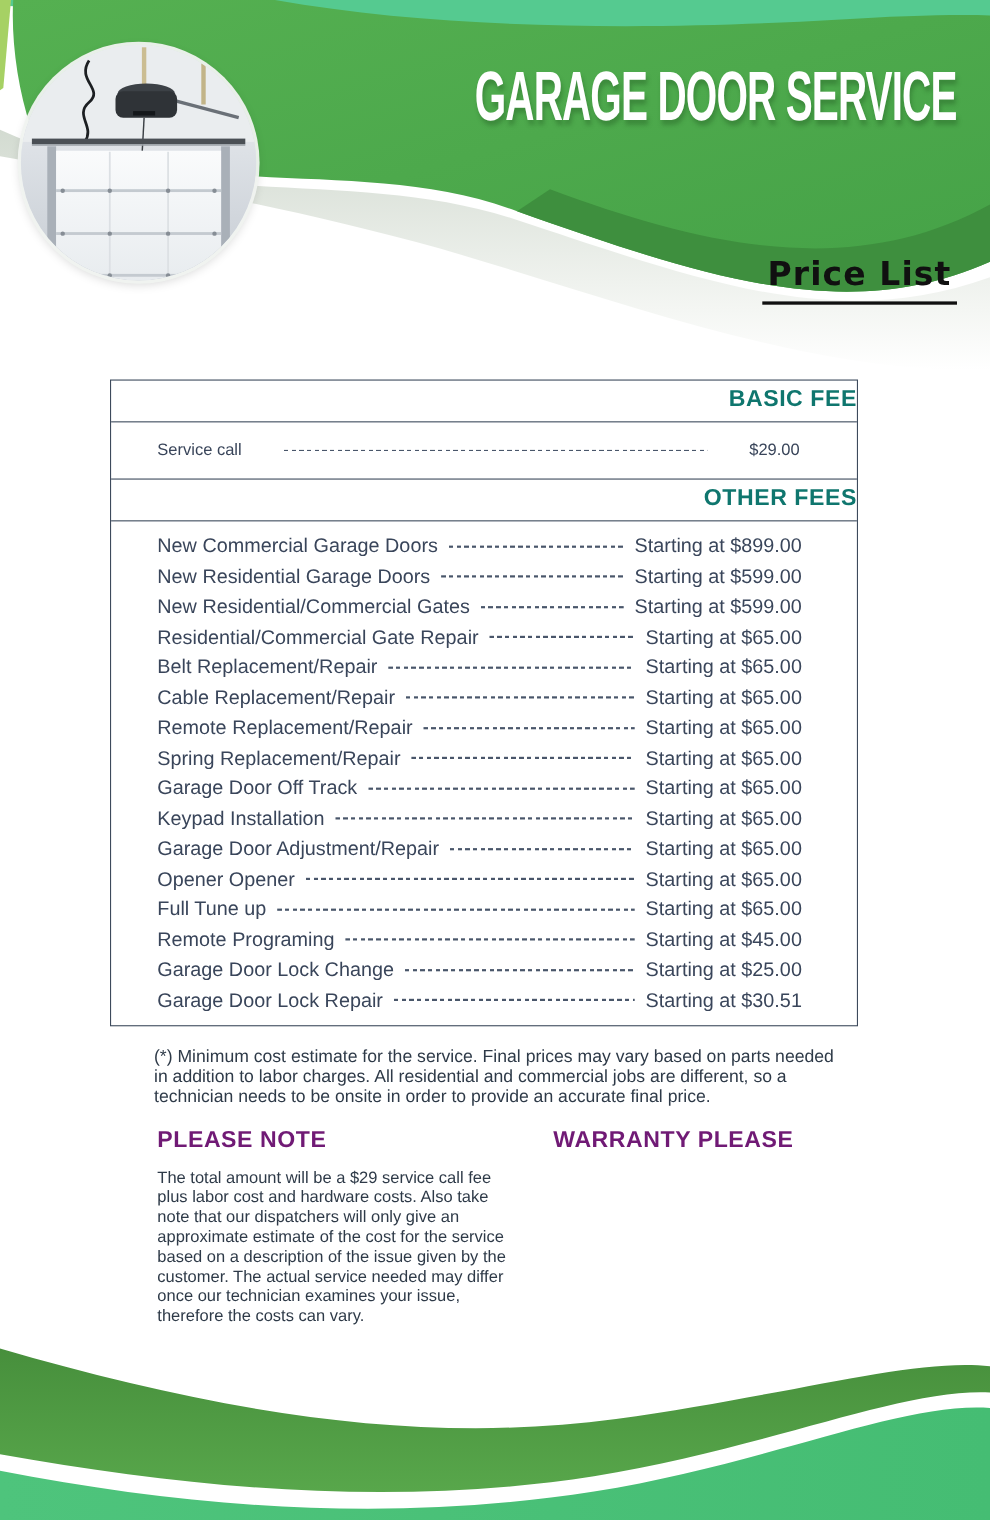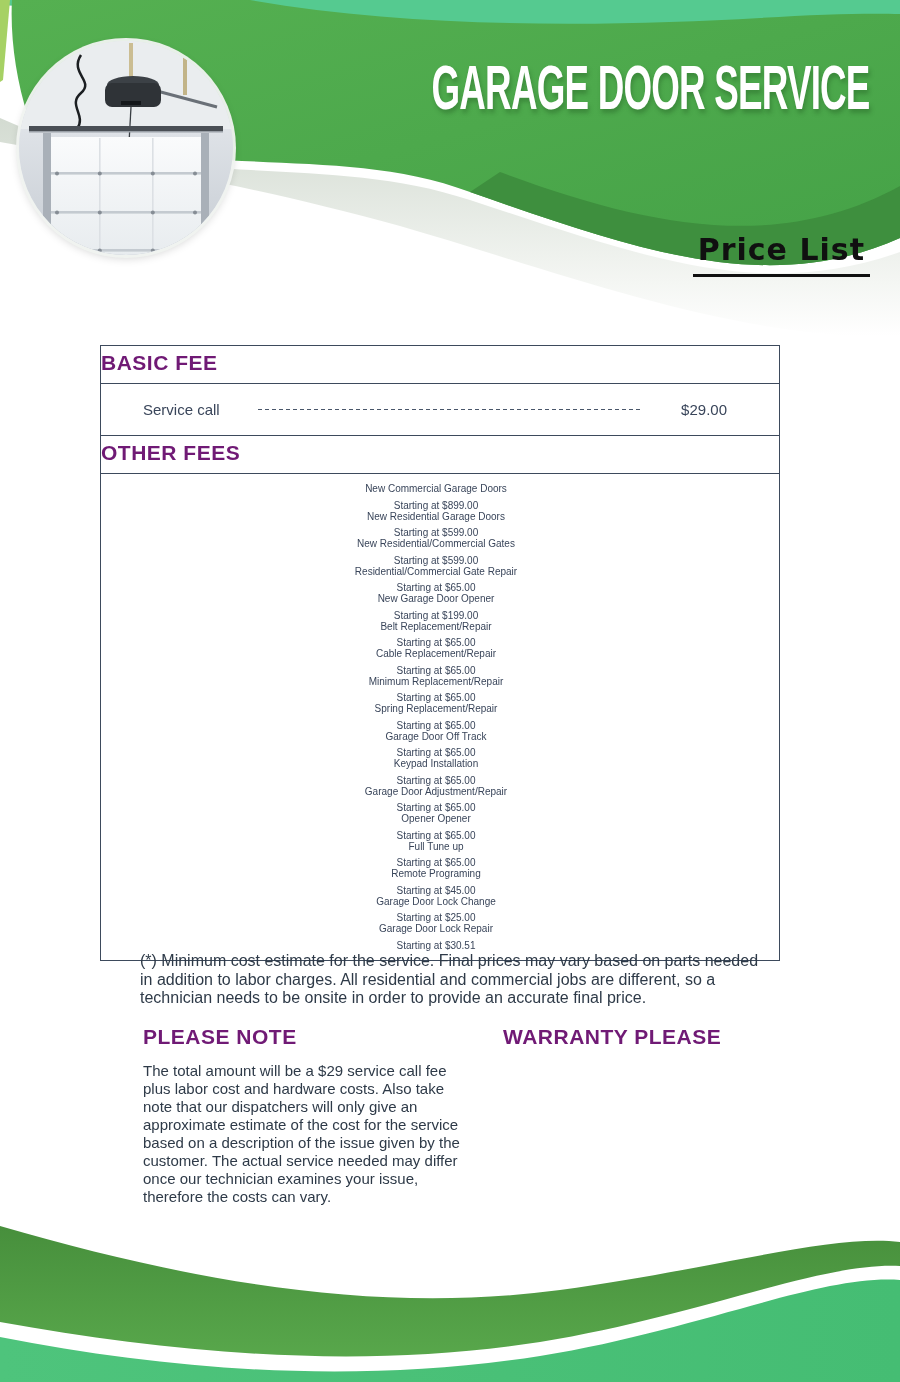--- a/index.html
+++ b/index.html
@@ -30,33 +30,33 @@
   }
   .price-list-title span{
     display:inline-block;border-bottom:3px solid #101010;padding:0 5px 7px 5px;
   }
   
   .price-table{
     left:100px;top:345px;width:678px;position:absolute;
     border:1.6px solid #3d4a5c;background:transparent;color:#39455a;
   }
   .table-header{
-    text-align:left;font-weight:bold;font-size:21px;letter-spacing:.5px;
-    color:#701a75;padding:5px 0 8px 0;border-bottom:1.6px solid #3d4a5c;
+    text-align:right;font-weight:bold;font-size:21px;letter-spacing:.5px;
+    color:#0f766e;padding:5px 0 8px 0;border-bottom:1.6px solid #3d4a5c;
   }
   .table-header.other{border-top:1.6px solid #3d4a5c;}
   .fee-row{display:flex;align-items:center;}
   .fee-label,.fee-price{white-space:nowrap;}
   .leader{
     flex:1;height:1.6px;margin:0 10px;align-self:center;
     background-image:repeating-linear-gradient(to right,#49566a 0 4px,transparent 4px 7px);
   }
   .basic-rows .fee-row{height:51px;font-size:15px;padding:0 52px 0 42px;gap:28px;}
   .other-rows{padding:9px 0 9px 0;}
-  .other-rows .fee-row{height:27.5px;font-size:10px;padding:0 50px 0 42px;flex-direction:column;}
+  .other-rows .fee-row{height:27.5px;font-size:18px;padding:0 50px 0 42px;}
   
   .footnote{
     margin:0;left:140px;top:952px;width:628px;position:absolute;
     font-size:16px;line-height:1.17;color:#2e3a48;
   }
   .columns{left:143px;top:1025px;width:640px;position:absolute;display:flex;}
   .col-heading{
     margin:0 0 13px 0;font-size:21px;font-weight:bold;letter-spacing:.5px;color:#701a75;
   }
   .col-body{margin:0;font-size:15px;line-height:1.2;color:#2e3a48;}
@@ -188,36 +188,31 @@
         <span class="fee-label">New Residential/Commercial Gates</span>
         <span class="leader"></span>
         <span class="fee-price">Starting at $599.00</span>
       </div>
       <div class="fee-row">
         <span class="fee-label">Residential/Commercial Gate Repair</span>
         <span class="leader"></span>
         <span class="fee-price">Starting at $65.00</span>
       </div>
       <div class="fee-row">
-        <span class="fee-label">New Garage Door Opener</span>
-        <span class="leader"></span>
-        <span class="fee-price">Starting at $199.00</span>
-      </div>
-      <div class="fee-row">
         <span class="fee-label">Belt Replacement/Repair</span>
         <span class="leader"></span>
         <span class="fee-price">Starting at $65.00</span>
       </div>
       <div class="fee-row">
         <span class="fee-label">Cable Replacement/Repair</span>
         <span class="leader"></span>
         <span class="fee-price">Starting at $65.00</span>
       </div>
       <div class="fee-row">
-        <span class="fee-label">Minimum Replacement/Repair</span>
+        <span class="fee-label">Remote Replacement/Repair</span>
         <span class="leader"></span>
         <span class="fee-price">Starting at $65.00</span>
       </div>
       <div class="fee-row">
         <span class="fee-label">Spring Replacement/Repair</span>
         <span class="leader"></span>
         <span class="fee-price">Starting at $65.00</span>
       </div>
       <div class="fee-row">
         <span class="fee-label">Garage Door Off Track</span>

